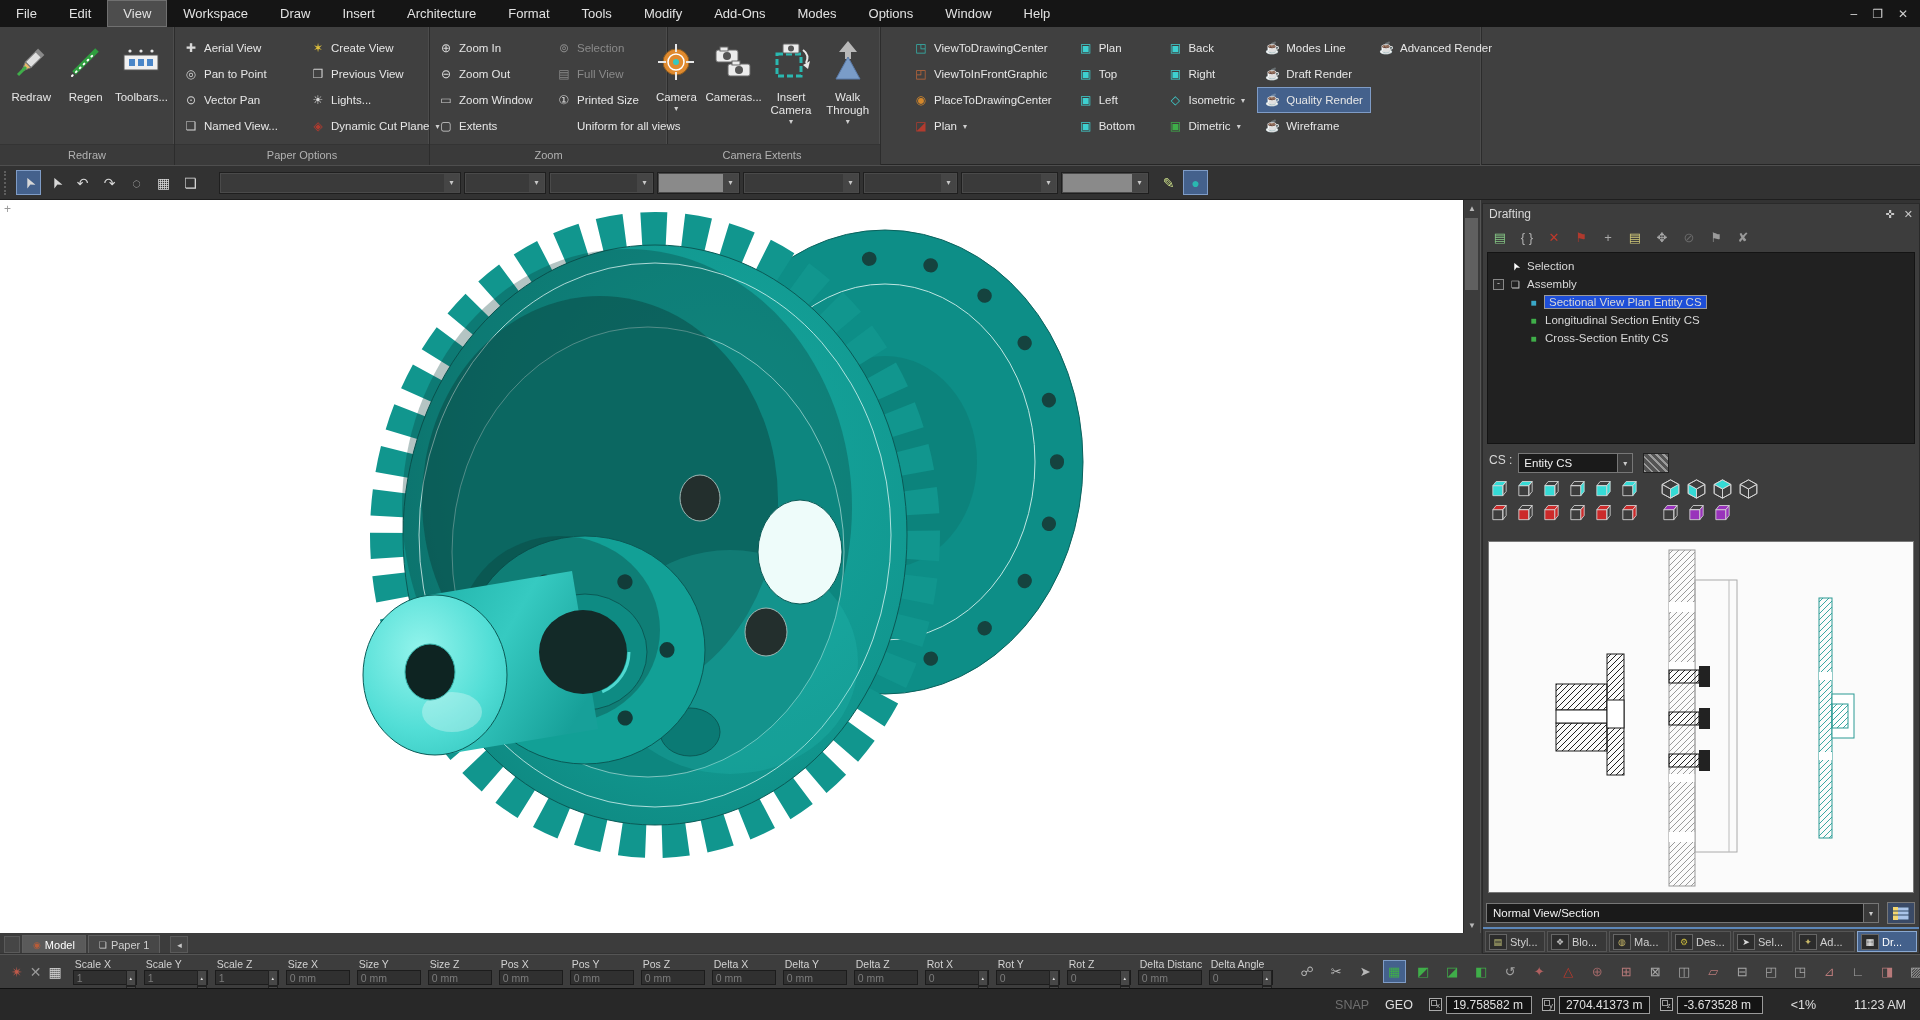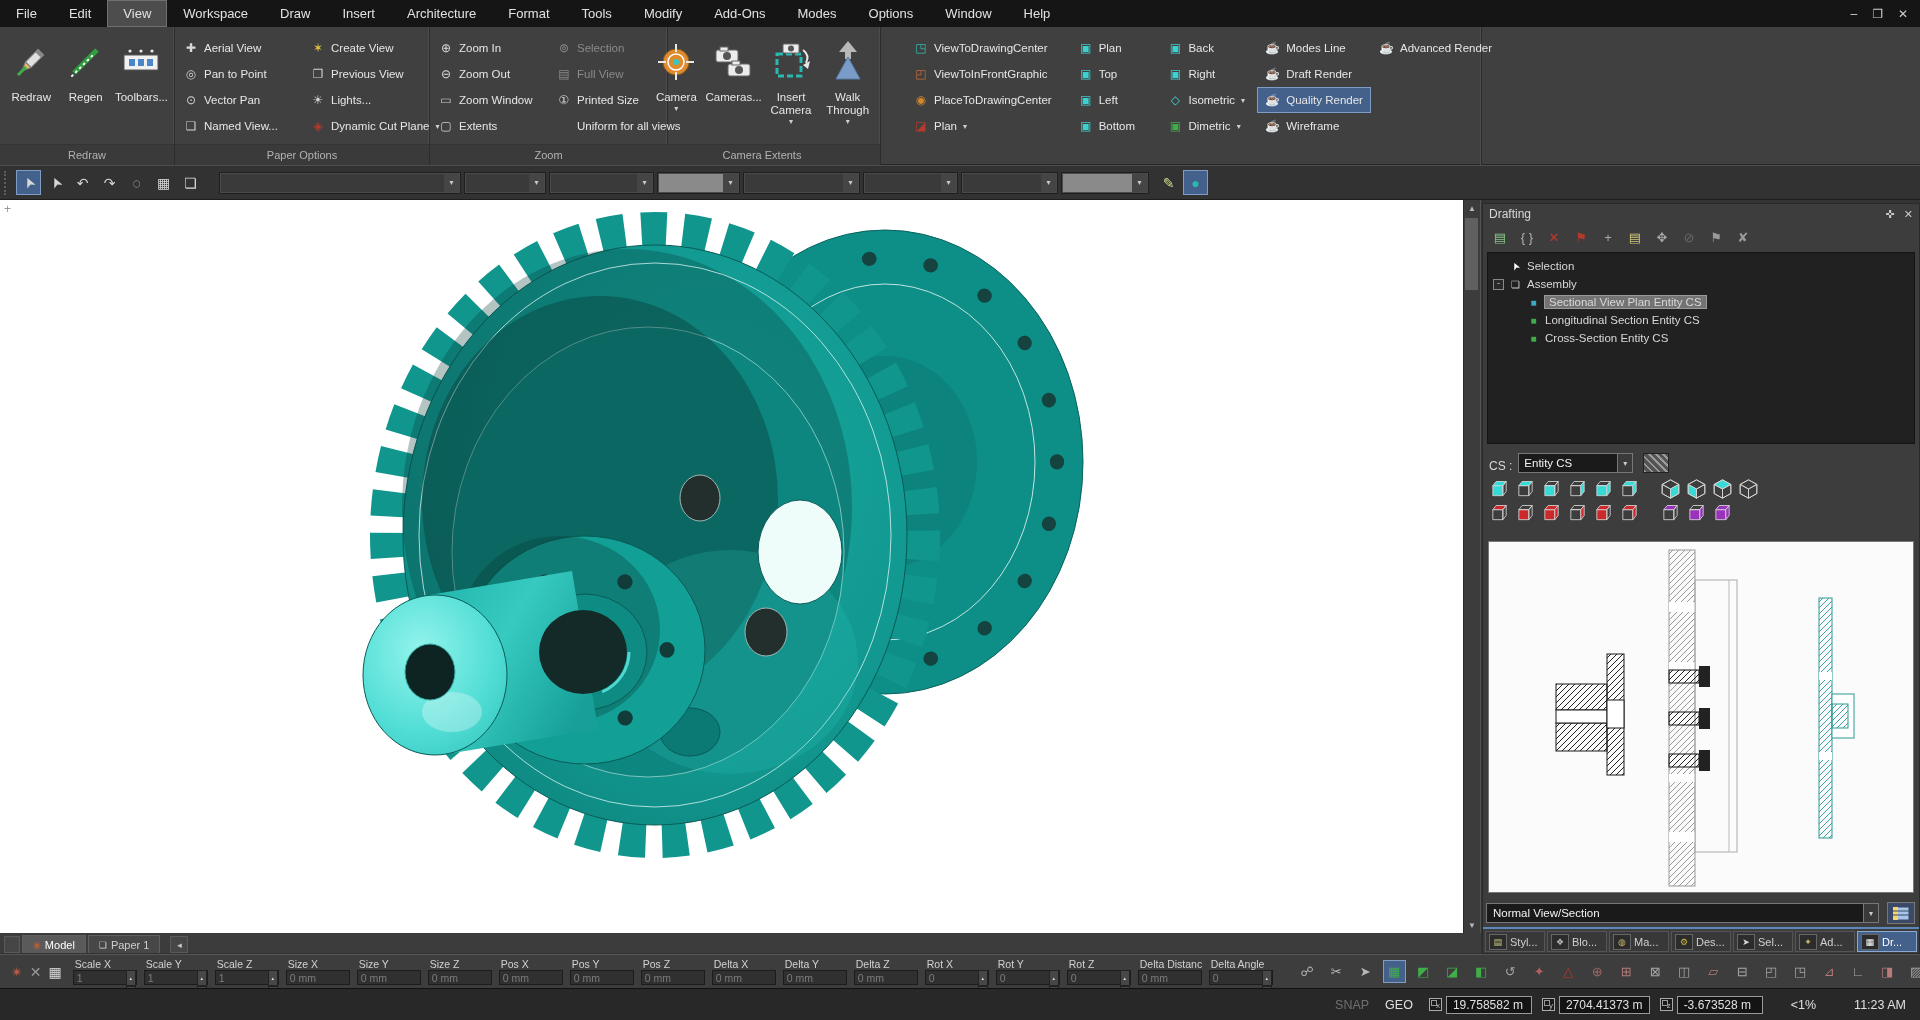--- a/index.html
+++ b/index.html
@@ -58,22 +58,22 @@
   .phead{height:20px;display:flex;align-items:center;padding:0 6px;font-size:12px}
   .phead .sp{flex:1}
   .picon{color:#c8c8c8;font-size:11px;margin-left:9px}
   .ptools{height:26px;display:flex;align-items:center;gap:9px;padding:0 8px;font-size:13px}
   .ptools .pi{width:18px;text-align:center}
   .tree{margin:2px 4px;height:192px;background:#212121;border:1px solid #141414;font-size:11.5px;padding-top:4px;box-sizing:border-box}
   .trow{height:18px;display:flex;align-items:center;gap:5px}
   .trow .tg{width:13px;flex:none;text-align:center;font-size:10px}
   .exp{width:9px;height:9px;flex:none;border:1px solid #888;background:#2a2a2a;color:#ccc;font-size:9px;line-height:7px;text-align:center;margin-left:5px}
   .ind1{padding-left:21px}.ind2{padding-left:39px}
-  .tsel{outline:1px solid #9a9a9a;background:#737373;padding:0 4px}
-  .csrow{display:flex;align-items:flex-end;padding:7px 6px 4px;font-size:12px}
+  .tsel{outline:1px solid #9a9a9a;background:#1d4ed8;padding:0 4px}
+  .csrow{display:flex;align-items:flex-start;padding:7px 6px 4px;font-size:12px}
   .cslabel{margin-right:6px}
   .cssel{width:100px;height:20px;background:#1a1a1a;border:1px solid #777;display:flex;align-items:center;padding:0 5px;color:#f2f2f2;font-size:11.5px;box-sizing:border-box}
   .csarr{width:15px;height:20px;background:#3a3a3a;border:1px solid #777;border-left:none;color:#ccc;font-size:8px;display:flex;align-items:center;justify-content:center;box-sizing:border-box}
   .hatchbtn{width:24px;height:18px;margin-left:10px;background:repeating-linear-gradient(45deg,#9a9a9a 0 2px,#545454 2px 5px);border:1px solid #222}
   .cuberow{display:flex;align-items:center;padding:2px 5px;gap:4px}
   .cube{width:22px;height:20px;display:flex;align-items:center;justify-content:center}
   .cube.gap{margin-left:15px}
   .preview{position:absolute;left:5px;top:337px;width:426px;height:352px;background:#fbfbfb;border:1px solid #787878;box-sizing:border-box}
   .nvsrow{position:absolute;left:3px;top:697px;right:4px;height:24px;display:flex;align-items:center}
   .nvs{flex:1;height:20px;background:#1a1a1a;border:1px solid #777;color:#f2f2f2;font-size:11.5px;display:flex;align-items:center;padding:0 6px;box-sizing:border-box}

